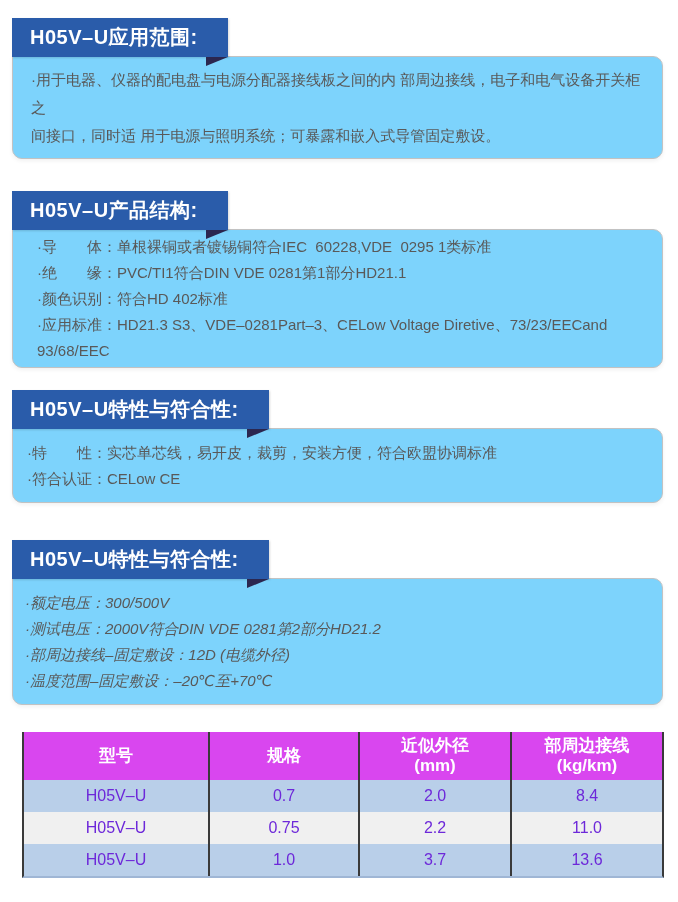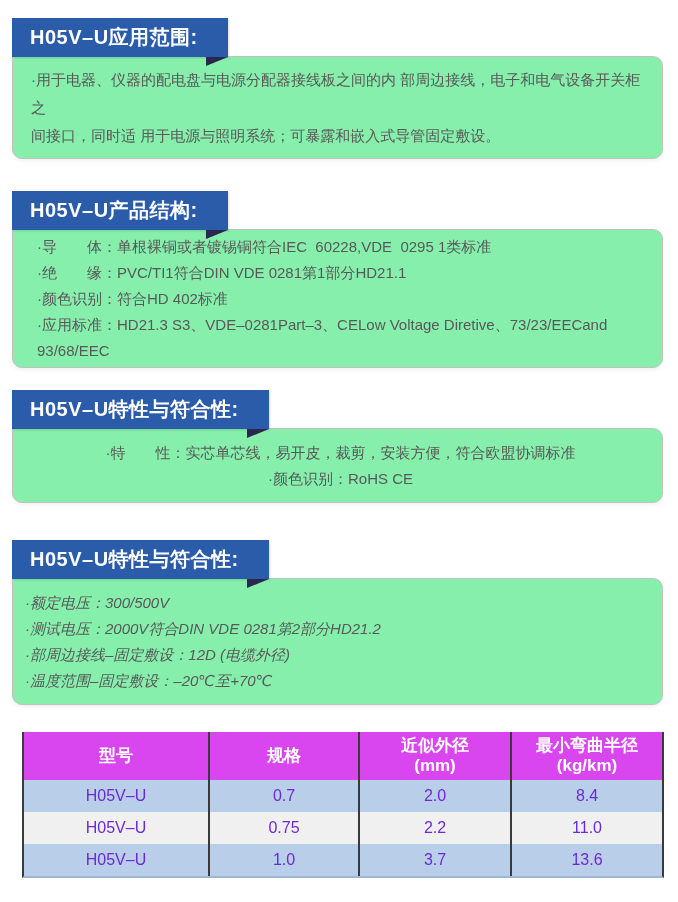--- a/index.html
+++ b/index.html
@@ -20,32 +20,32 @@
     padding:0 30px 0 18px;z-index:2;
     font-size:20px;font-weight:bold;letter-spacing:0.5px;
     box-shadow:1px 1px 2px rgba(0,0,0,0.15);
   }
   .fold{
     position:absolute;right:0;top:100%;width:0;height:0;
     border-top:9px solid #2b2750;border-right:22px solid transparent;
   }
   .box{
     position:relative;z-index:1;margin-top:-1px;box-sizing:border-box;
-    background:#86efac;border:1.5px solid #c2c2c2;
+    background:#7dd3fc;border:1.5px solid #c2c2c2;
     border-radius:10px;border-top-left-radius:0;
     box-shadow:0 2px 4px rgba(0,0,0,0.06);
     display:flex;flex-direction:column;justify-content:center;
     color:#595959;font-size:15px;
   }
   .box .line{white-space:pre-wrap;}
   .box-1{height:103px;padding-left:18px;padding-right:14px;}
   .box-1 .line{line-height:28px;}
   .box-2{height:139px;padding-left:24px;padding-right:14px;}
   .box-2 .line{line-height:26px;}
-  .box-3{height:75px;padding-left:20px;padding-right:14px;text-align:center;}
+  .box-3{height:75px;padding-left:14px;padding-right:14px;}
   .box-3 .line{line-height:26px;}
   .box-4{height:127px;padding-left:12px;padding-right:14px;font-style:italic;}
   .box-4 .line{line-height:26px;}
 
   .spec-table{
     margin-left:22px;width:642px;box-sizing:border-box;
     border-left:2px solid #3a3a3a;border-right:2px solid #3a3a3a;
     border-bottom:2px solid #9fb6d5;
   }
   .thead,.tr{display:grid;grid-template-columns:184px 150px 152px 152px;}
@@ -89,21 +89,21 @@
     </div>
   </section>
 
   <section class="sec sec-3">
     <div class="ribbon">
       <span>H05V–U特性与符合性:</span>
       <span class="fold"></span>
     </div>
     <div class="box box-3">
       <div class="line">·特　　性：实芯单芯线，易开皮，裁剪，安装方便，符合欧盟协调标准</div>
-      <div class="line">·颜色识别：RoHS CE</div>
+      <div class="line">·符合认证：CELow CE</div>
     </div>
   </section>
 
   <section class="sec sec-4">
     <div class="ribbon">
       <span>H05V–U特性与符合性:</span>
       <span class="fold"></span>
     </div>
     <div class="box box-4">
       <div class="line">·额定电压：300/500V</div>
@@ -112,21 +112,21 @@
       <div class="line">·温度范围–固定敷设：–20℃至+70℃</div>
     </div>
   </section>
 
   <div class="spec-table">
     <div class="thead">
       <div class="th">型号</div>
       <div class="th">规格</div>
       <div class="th">近似外径
 (mm)</div>
-      <div class="th">最小弯曲半径
+      <div class="th">部周边接线
 (kg/km)</div>
     </div>
     <div class="tr row-blue">
       <div class="td">H05V–U</div>
       <div class="td">0.7</div>
       <div class="td">2.0</div>
       <div class="td">8.4</div>
     </div>
     <div class="tr row-gray">
       <div class="td">H05V–U</div>

